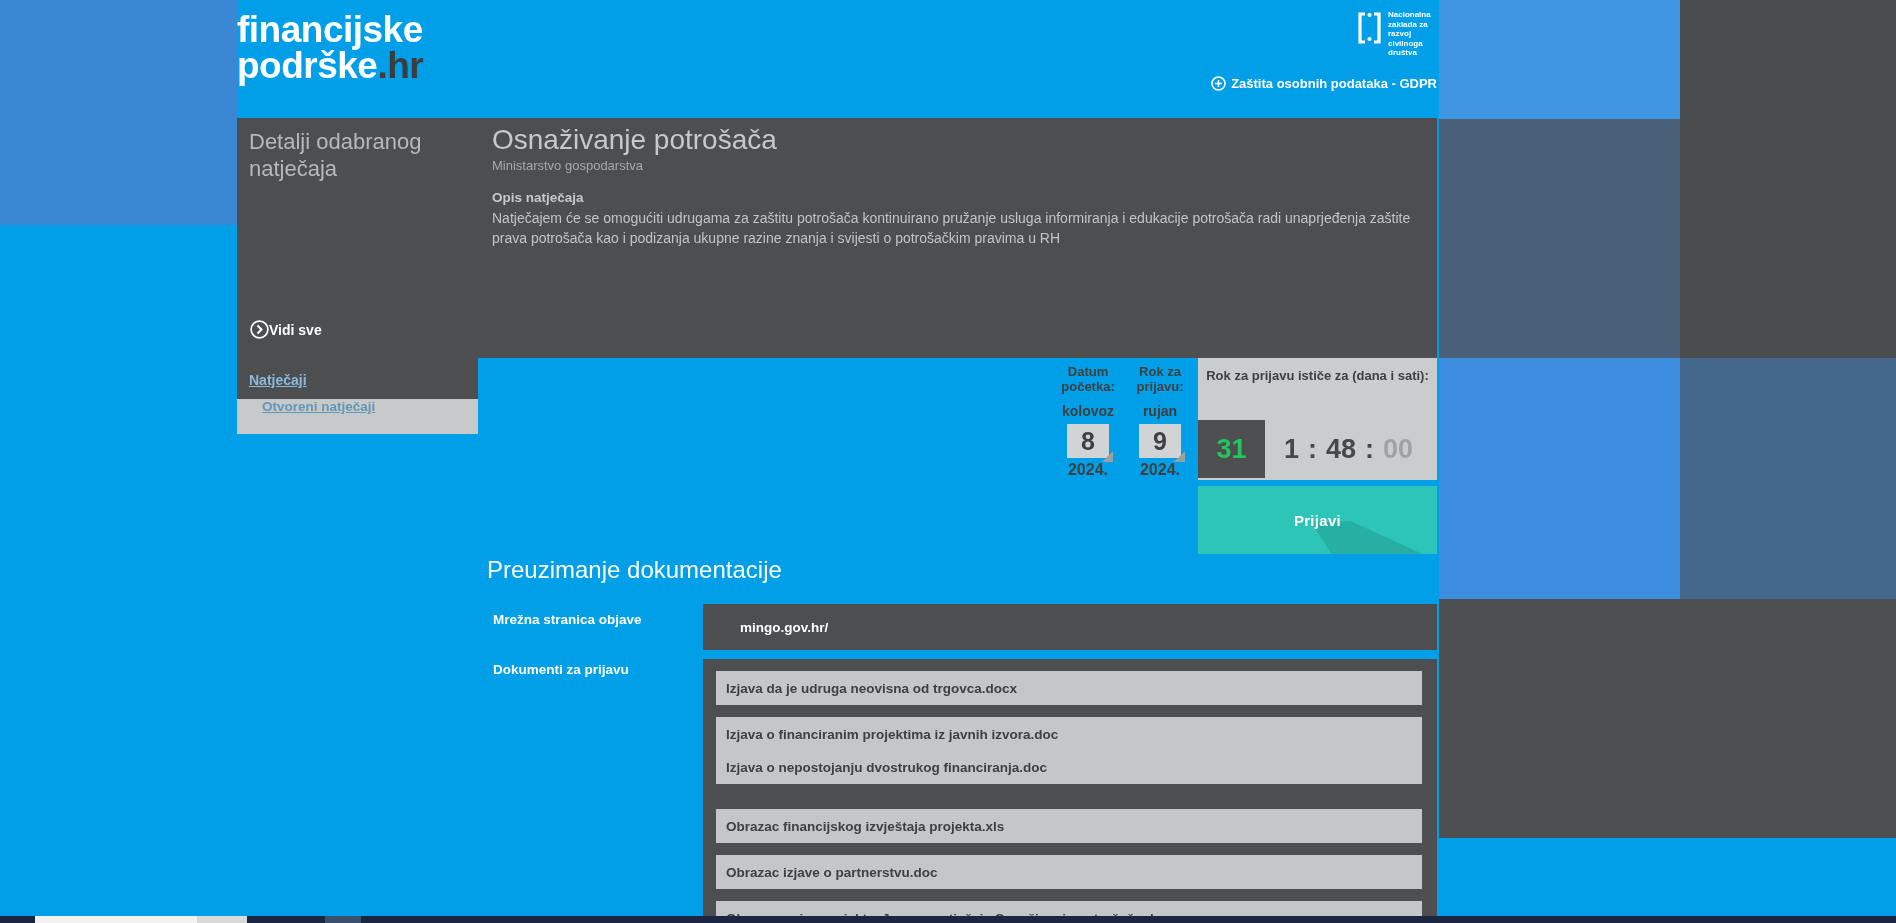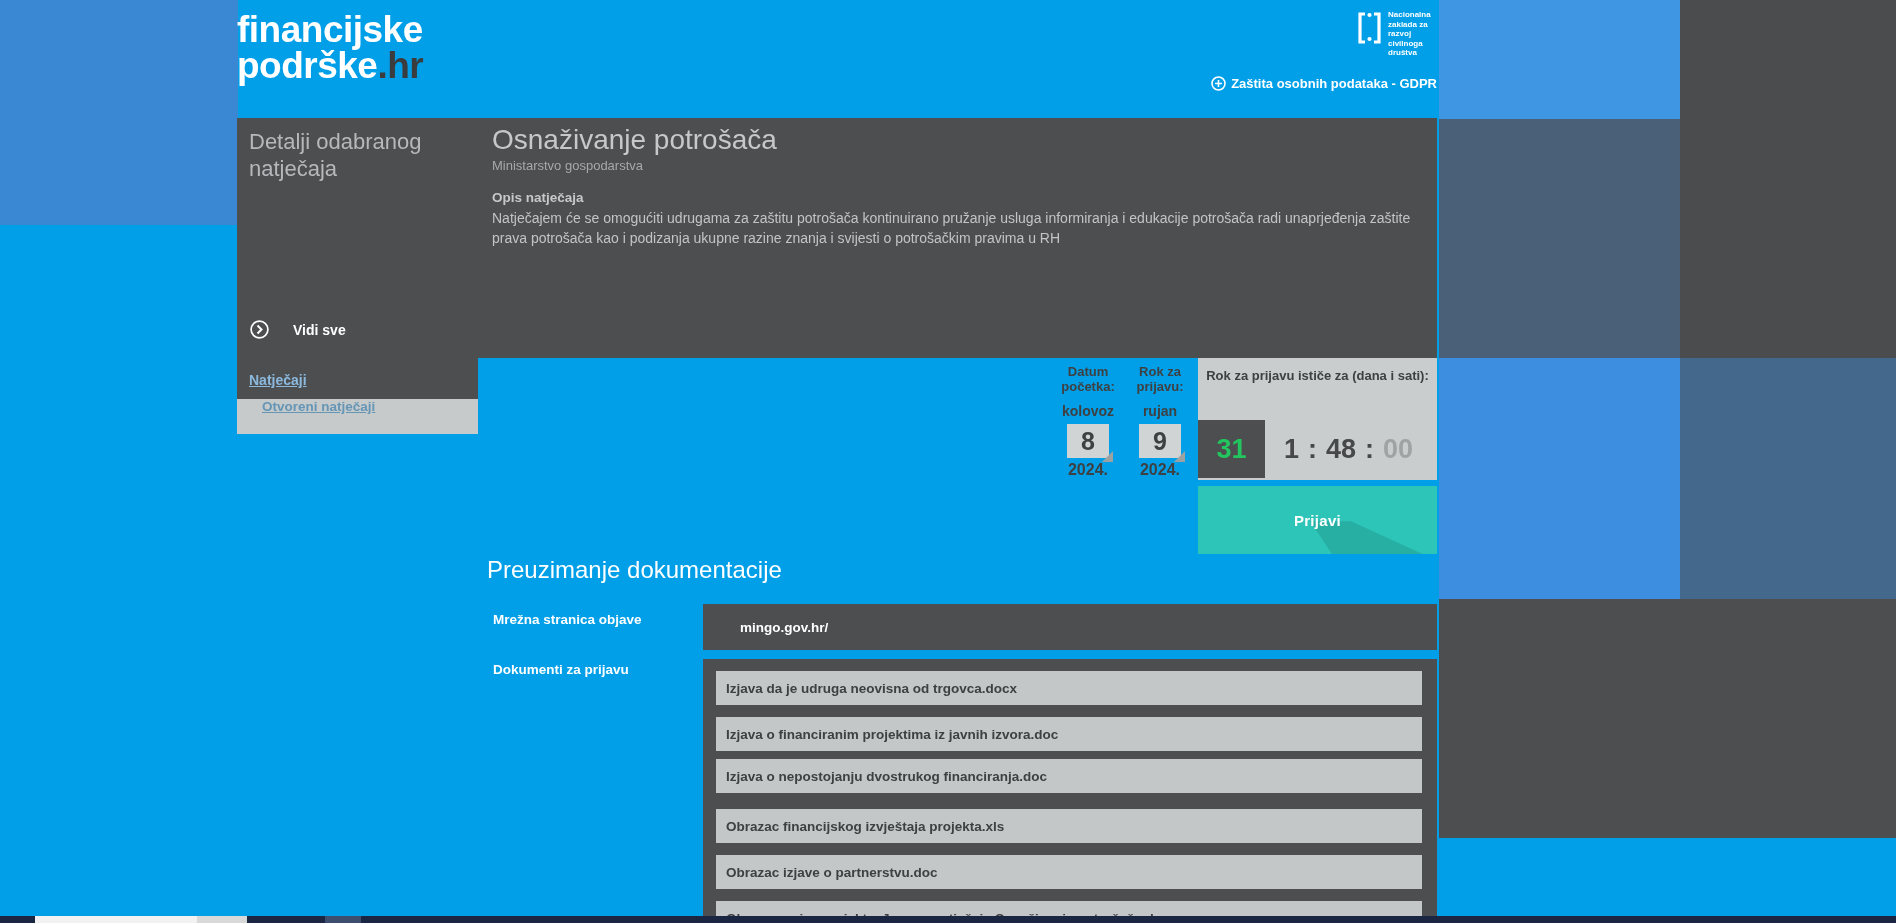--- a/index.html
+++ b/index.html
@@ -29,21 +29,21 @@
   .foundation .f-text { font-size:8px; font-weight:bold; line-height:9.5px; width:52px; padding-top:2px; }
 
   .gdpr { left:1150px; top:76px; width:287px; text-align:right; color:#ffffff; font-weight:bold; font-size:13px; }
   .gdpr svg { vertical-align:-3px; margin-right:5px; }
 
   
   .panel-header { left:237px; top:118px; width:1200px; height:240px; background:#4c4e50; }
   .sidebar-ext  { left:237px; top:358px; width:241px; height:42px;  background:#4c4e50; }
 
   .sidebar-title { left:249px; top:128px; width:215px; font-size:22px; line-height:27px; color:#b6b9bb; }
-  .vidi-sve { left:250px; top:320px; color:#ffffff; font-weight:bold; font-size:14px; display:flex; align-items:center; gap:24px; cursor:pointer; }
+  .vidi-sve { left:250px; top:320px; color:#ffffff; font-weight:bold; font-size:14px; display:flex; align-items:center; gap:0; cursor:pointer; }
   .nav-natjecaji { left:249px; top:372px; font-size:14px; font-weight:bold; }
   .nav-natjecaji a { color:#8cb9de; }
   .open-row { left:237px; top:399px; width:241px; height:35px; background:#c6caca; display:flex; align-items:flex-start; padding-left:25px; }
   .open-row a { color:#6596b6; font-weight:bold; font-size:13.5px; }
   a { text-decoration:underline; cursor:pointer; }
 
   .main-title { left:492px; top:124px; font-size:28px; color:#c6c8ca; }
   .main-subtitle { left:492px; top:158px; font-size:13px; color:#a6a8aa; }
   .opis-heading { left:492px; top:190px; font-size:13.5px; font-weight:bold; color:#c6c8ca; }
   .opis-text { left:492px; top:208px; width:950px; font-size:14px; line-height:20px; color:#c2c4c6; }
@@ -194,21 +194,21 @@
 
 <div class="row-label" style="left:493px; top:612px;">Mrežna stranica objave</div>
 <div class="abs web-box">
   <span>mingo.gov.hr/</span>
 </div>
 
 <div class="row-label" style="left:493px; top:662px;">Dokumenti za prijavu</div>
 <div class="abs docs-box">
   <div class="doc-bar" style="top:12px;">Izjava da je udruga neovisna od trgovca.docx</div>
   <div class="doc-bar" style="top:58px;">Izjava o financiranim projektima iz javnih izvora.doc</div>
-  <div class="doc-bar" style="top:100px;text-align:right;">Izjava o nepostojanju dvostrukog financiranja.doc</div>
+  <div class="doc-bar" style="top:91px;text-align:right;">Izjava o nepostojanju dvostrukog financiranja.doc</div>
   <div class="doc-bar" style="top:150px;">Obrazac financijskog izvještaja projekta.xls</div>
   <div class="doc-bar" style="top:196px;">Obrazac izjave o partnerstvu.doc</div>
   <div class="doc-bar" style="top:242px;">Obrazac opisa projekta, Javnog natječaja Osnaživanje potrošača.doc</div>
 </div>
 
 <div class="abs taskbar">
   <div class="tb-search"></div>
   <div class="tb-search2"></div>
   <div class="tb-app"></div>
 </div>

